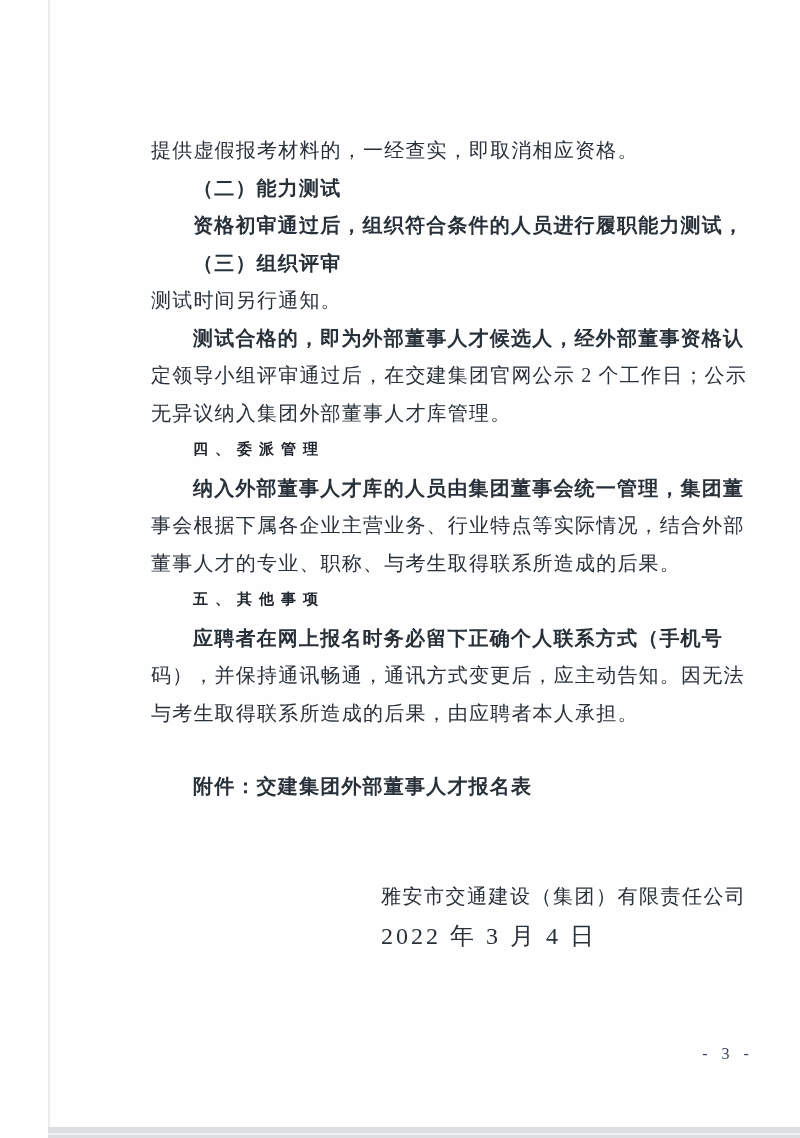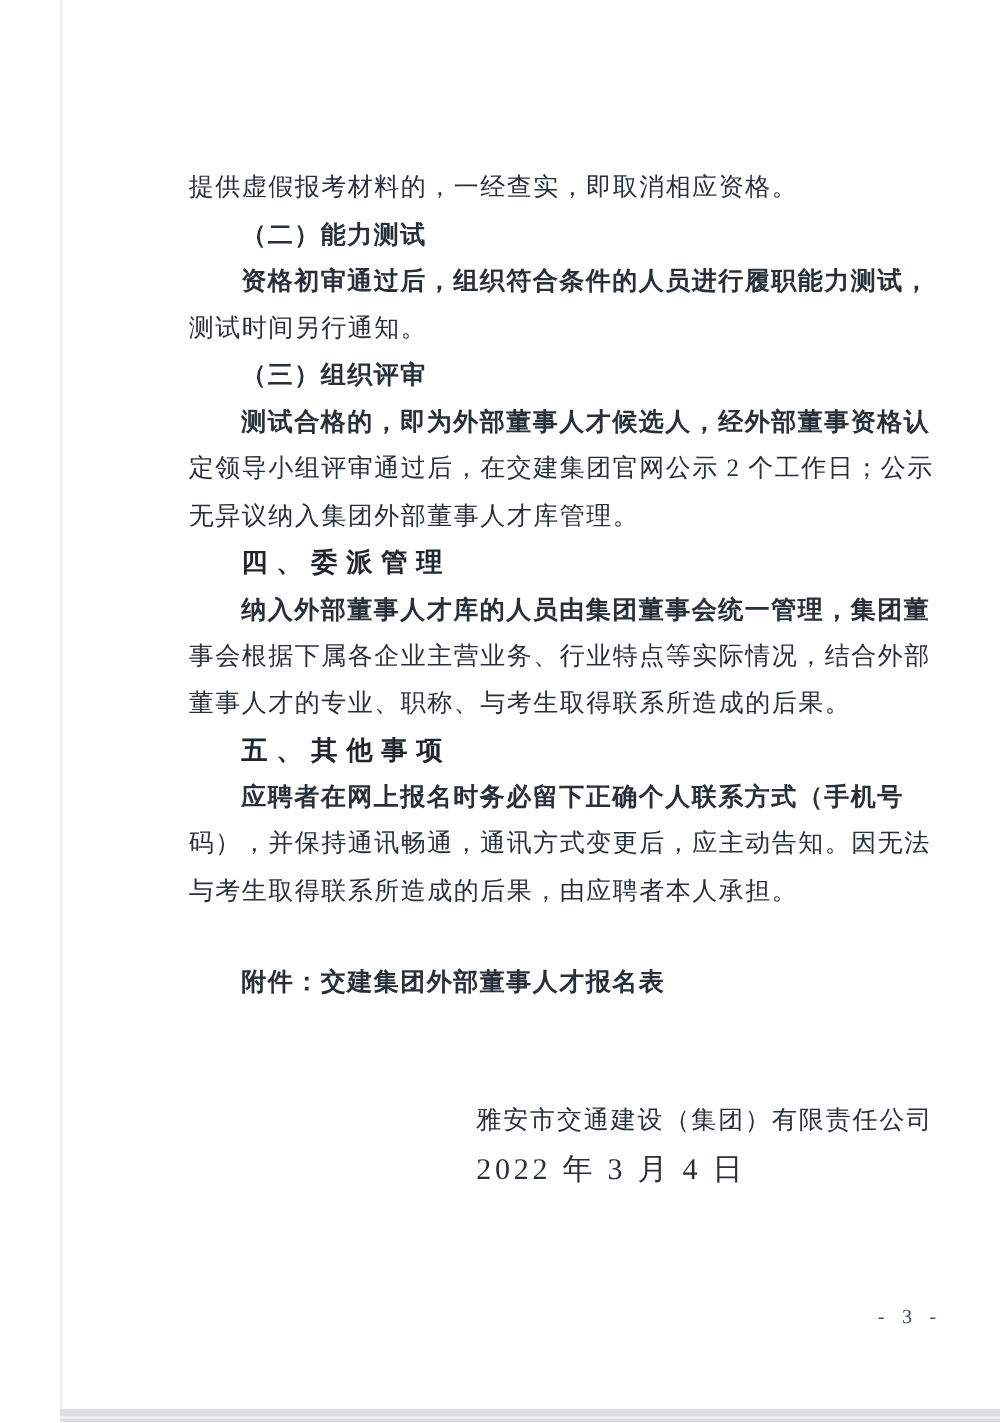--- a/index.html
+++ b/index.html
@@ -25,23 +25,23 @@
   .line {
     font-size: 20px;
     line-height: 37.5px;
     letter-spacing: 1.2px;
     white-space: nowrap;
   }
 
   .indent-2 { padding-left: 42px; font-weight: bold; }
 
   .heading {
-    font-family: Liberation Sans, sans-serif;
+    font-family: Liberation Mono, monospace;
     font-weight: 700;
-    font-size: 21px;
+    font-size: 15px;
     letter-spacing: 7px;
     color: var(--heading, #20262e);
   }
 
   .attachment { margin-top: 36px; }
 
   .signature {
     position: absolute;
     left: 333px;
     top: 880px;
@@ -99,22 +99,22 @@
 <body>
 
 <div class="page">
 
   <div class="content">
     <div>
 
     <div class="line">提供虚假报考材料的，一经查实，即取消相应资格。</div>
         <div class="line indent-2">（二）能力测试</div>
         <div class="line indent-2">资格初审通过后，组织符合条件的人员进行履职能力测试，</div>
+        <div class="line indent-2">（三）组织评审</div>
         <div class="line">测试时间另行通知。</div>
-        <div class="line indent-2">（三）组织评审</div>
         <div class="line indent-2">测试合格的，即为外部董事人才候选人，经外部董事资格认</div>
         <div class="line">定领导小组评审通过后，在交建集团官网公示 2 个工作日；公示</div>
         <div class="line">无异议纳入集团外部董事人才库管理。</div>
         <div class="line heading indent-2">四、委派管理</div>
         <div class="line indent-2">纳入外部董事人才库的人员由集团董事会统一管理，集团董</div>
         <div class="line">事会根据下属各企业主营业务、行业特点等实际情况，结合外部</div>
         <div class="line">董事人才的专业、职称、与考生取得联系所造成的后果。</div>
         <div class="line heading indent-2">五、其他事项</div>
         <div class="line indent-2">应聘者在网上报名时务必留下正确个人联系方式（手机号</div>
         <div class="line">码），并保持通讯畅通，通讯方式变更后，应主动告知。因无法</div>

